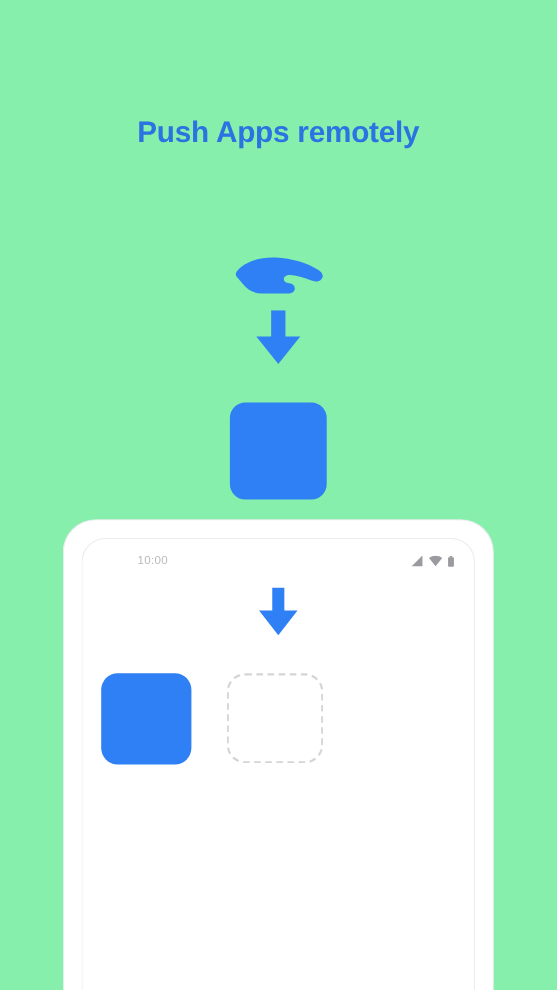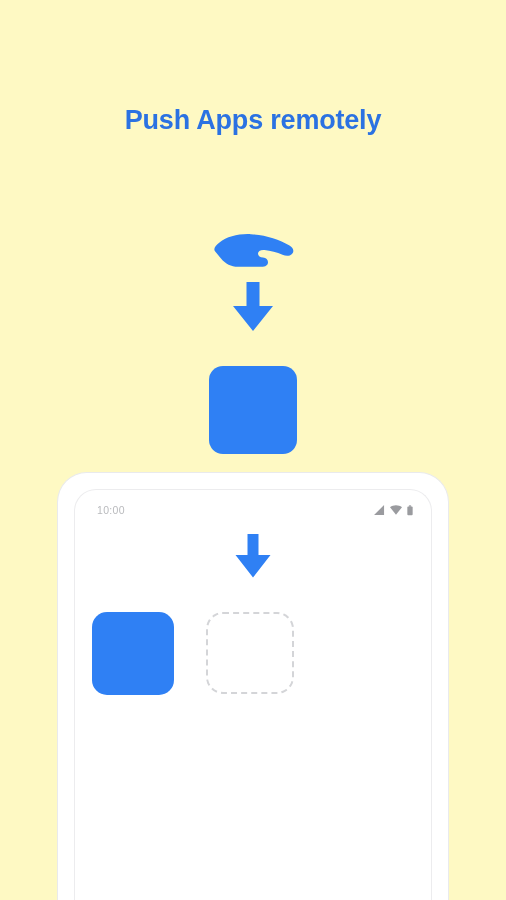--- a/index.html
+++ b/index.html
@@ -13,21 +13,21 @@
     position: relative;
     overflow: hidden;
     font-family: "Liberation Sans", sans-serif;
     -webkit-font-smoothing: antialiased;
   }
 
   
   .screen {
     position: absolute;
     inset: 0;
-    background: #fef9c3;
+    background: #86efac;
   }
 
   
   .headline {
     position: absolute;
     top: 103px;
     left: 0;
     width: 506px;
     text-align: center;
     font-size: 27px;
@@ -111,20 +111,21 @@
     align-items: center;
     justify-content: space-between;
     padding: 0 20px 0 22px;
     box-sizing: border-box;
   }
   .status-time {
     font-size: 10.5px;
     color: #b9babd;
     letter-spacing: 0.3px;
     font-weight: 500;
+    margin-left: 28px;
   }
   .status-icons {
     display: flex;
     align-items: center;
     gap: 5px;
   }
   .status-icons svg { display: block; }
 
   
   .phone-arrow {

